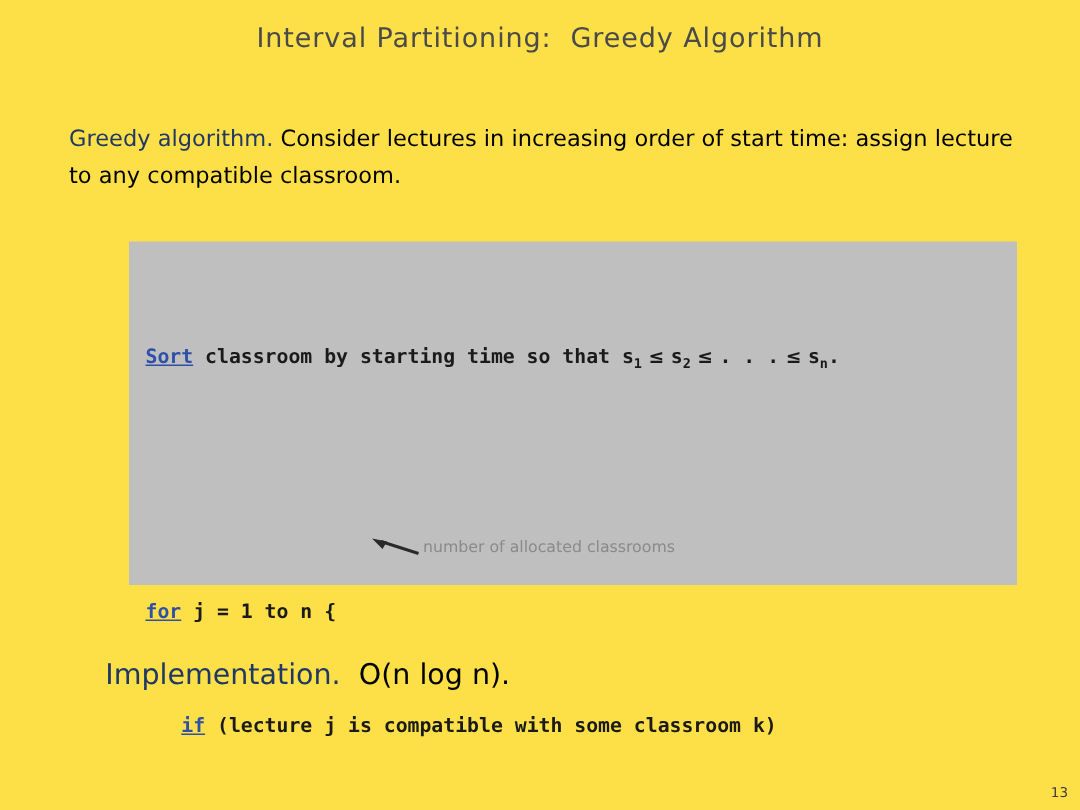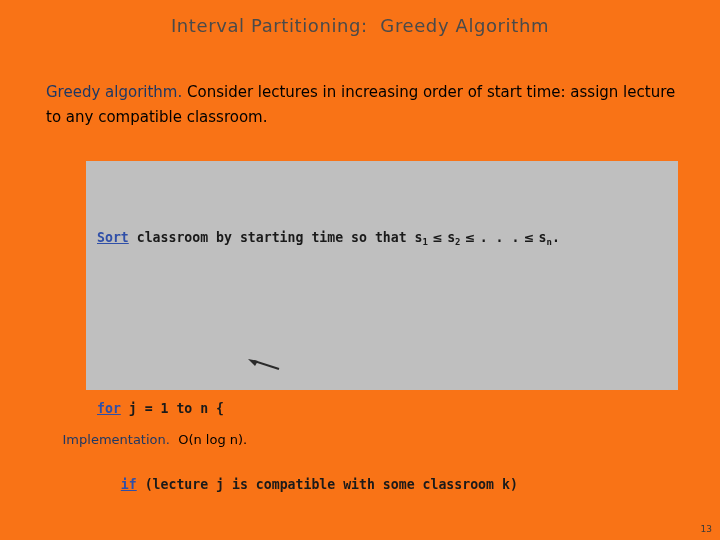--- a/index.html
+++ b/index.html
@@ -12,21 +12,21 @@
     background: #ffffff;
     font-family: "Liberation Sans", sans-serif;
     overflow: hidden;
     position: relative;
   }
 
   .slide {
     position: relative;
     width: 720px;
     height: 540px;
-    background: #f97316;
+    background: #fde047;
   }
 
   
   .slide-title {
     position: absolute;
     left: 0;
     top: 15px;
     width: 720px;
     text-align: center;
     font-family: "DejaVu Sans", sans-serif;
@@ -121,21 +121,21 @@
     width: 34px;
     height: 14px;
   }
 
   
   .impl-block {
     position: absolute;
     left: 46px;
     top: 417px;
     font-family: "DejaVu Sans", sans-serif;
-    font-size: 13px;
+    font-size: 19px;
     color: #000000;
     white-space: pre;
     text-align: center;
   }
   .impl-label {
     color: #1f3864;
   }
 
   
   .page-num {
@@ -182,20 +182,21 @@
       
 
       
 
     </div>
 
     <svg class="callout-arrow" viewBox="0 0 34 14">
       <path d="M33 12 L8 4" stroke="#2a2a2a" stroke-width="2" fill="none"></path>
       <path d="M2 2 L12 4 L9 9 Z" fill="#2a2a2a"></path>
     </svg>
+    <div class="callout">number of allocated classrooms</div>
   </div>
 
   <div class="impl-block">
     <span class="impl-label">Implementation.</span><span>  O(n log n).</span>
   </div>
 
   <div class="page-num">13</div>
 
 </div>
 

